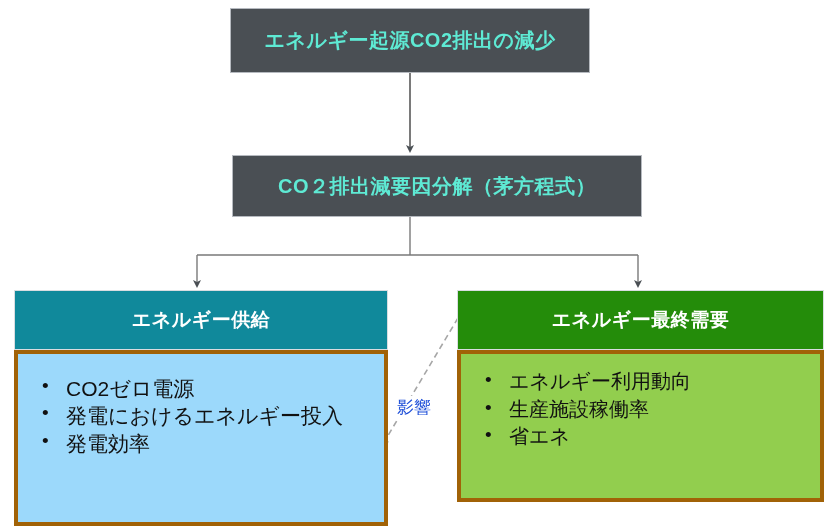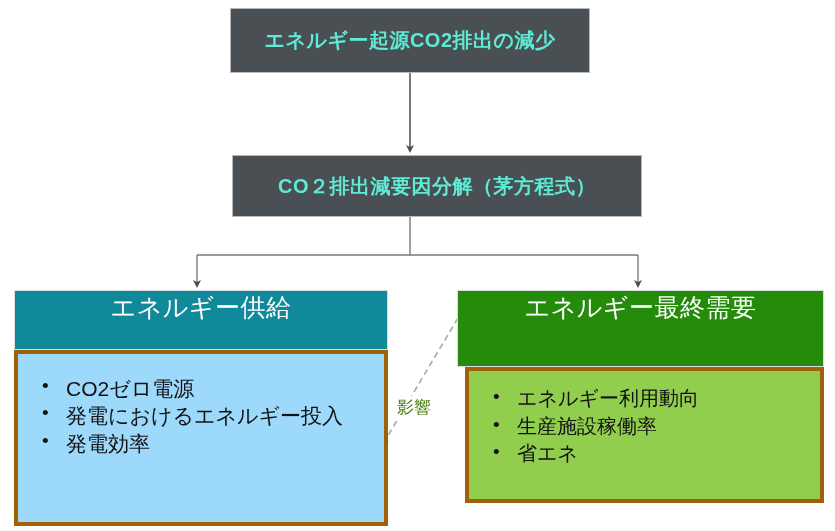--- a/index.html
+++ b/index.html
@@ -48,24 +48,24 @@
   }
 
   
   .card {
     position: absolute;
     box-sizing: border-box;
   }
   .card-header {
     box-sizing: border-box;
     color: #ffffff;
-    font-weight: normal;
-    font-size: 25px;
+    font-weight: bold;
+    font-size: 19px;
     display: flex;
-    align-items: flex-start;
+    align-items: center;
     justify-content: center;
     border: 1px solid #D9DDE1;
     letter-spacing: 0.5px;
   }
   .card-body {
     box-sizing: border-box;
     border: 4px solid #a16207;
     padding: 21px 10px 10px 22px;
   }
   .bullet-list {
@@ -107,28 +107,27 @@
   }
 
   
   #card-demand {
     left: 457px;
     top: 290px;
     width: 367px;
     height: 236px;
   }
   #card-demand .card-header {
-    height: 77px;
+    height: 60px;
     background: #248C0A;
   }
   #card-demand .card-body {
-    height: 136px;
+    height: 152px;
     background: #92CE4E;
     padding-top: 14px;
-    margin-left: 8px;
   }
   #card-demand .bullet-list li {
     font-size: 20px;
     line-height: 1.38;
   }
 
   
   .connector-svg {
     position: absolute;
     left: 0;
@@ -137,21 +136,21 @@
     height: 531px;
     pointer-events: none;
   }
 
   
   #influence-label {
     position: absolute;
     left: 396px;
     top: 396px;
     font-size: 17px;
-    color: #4d7c0f;
+    color: #1d4ed8;
     white-space: nowrap;
     background: #ffffff;
     padding: 0 1px;
   }
 </style>
 </head>
 <body>
 
 <div id="canvas">
 

